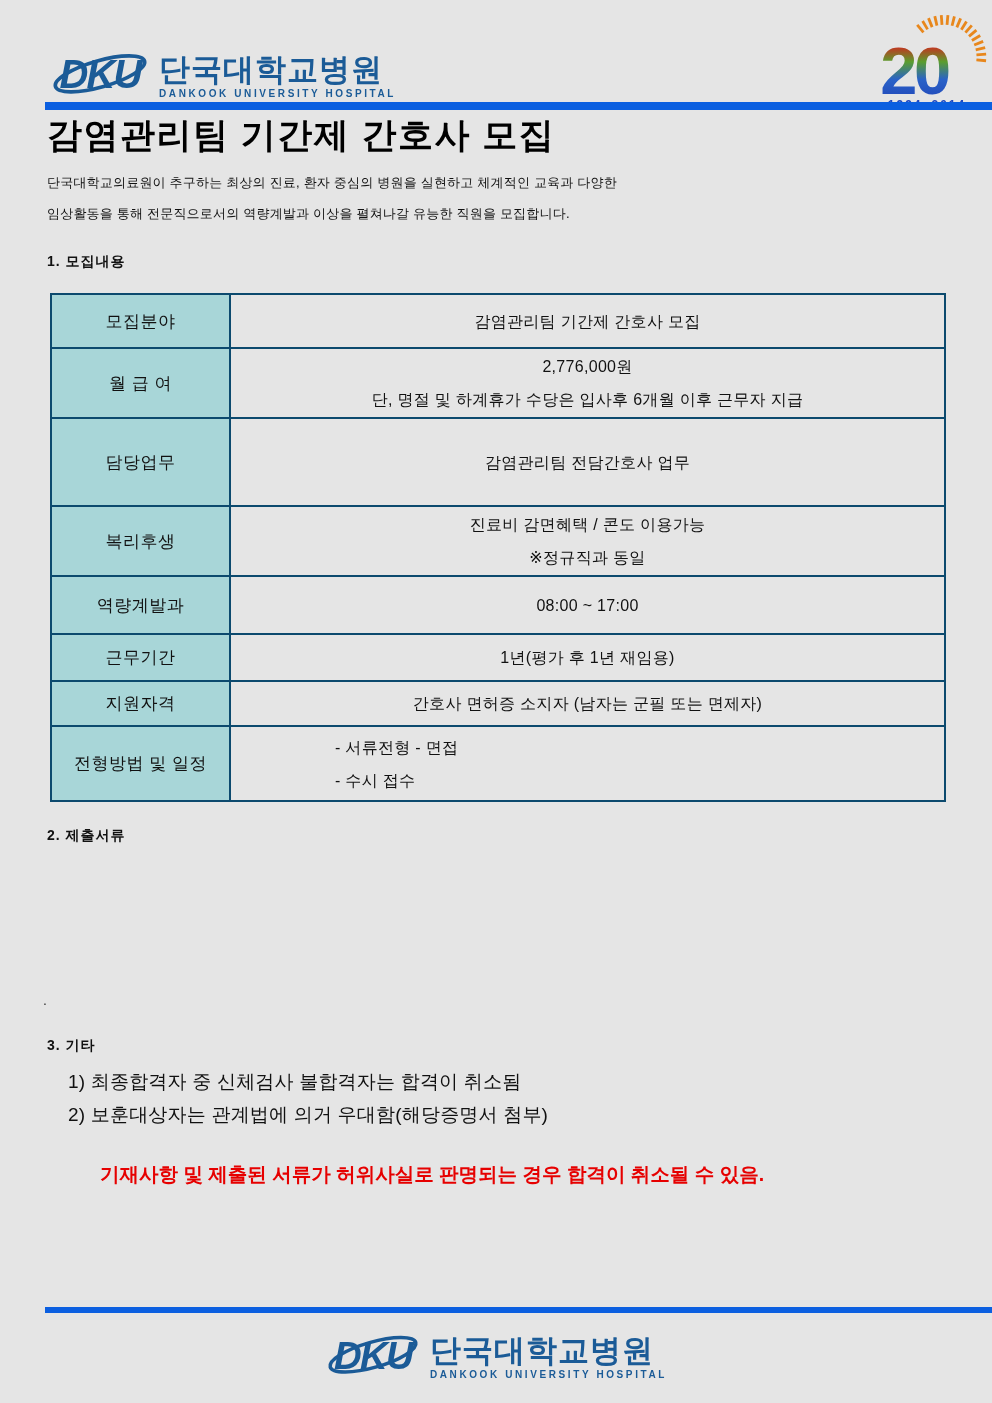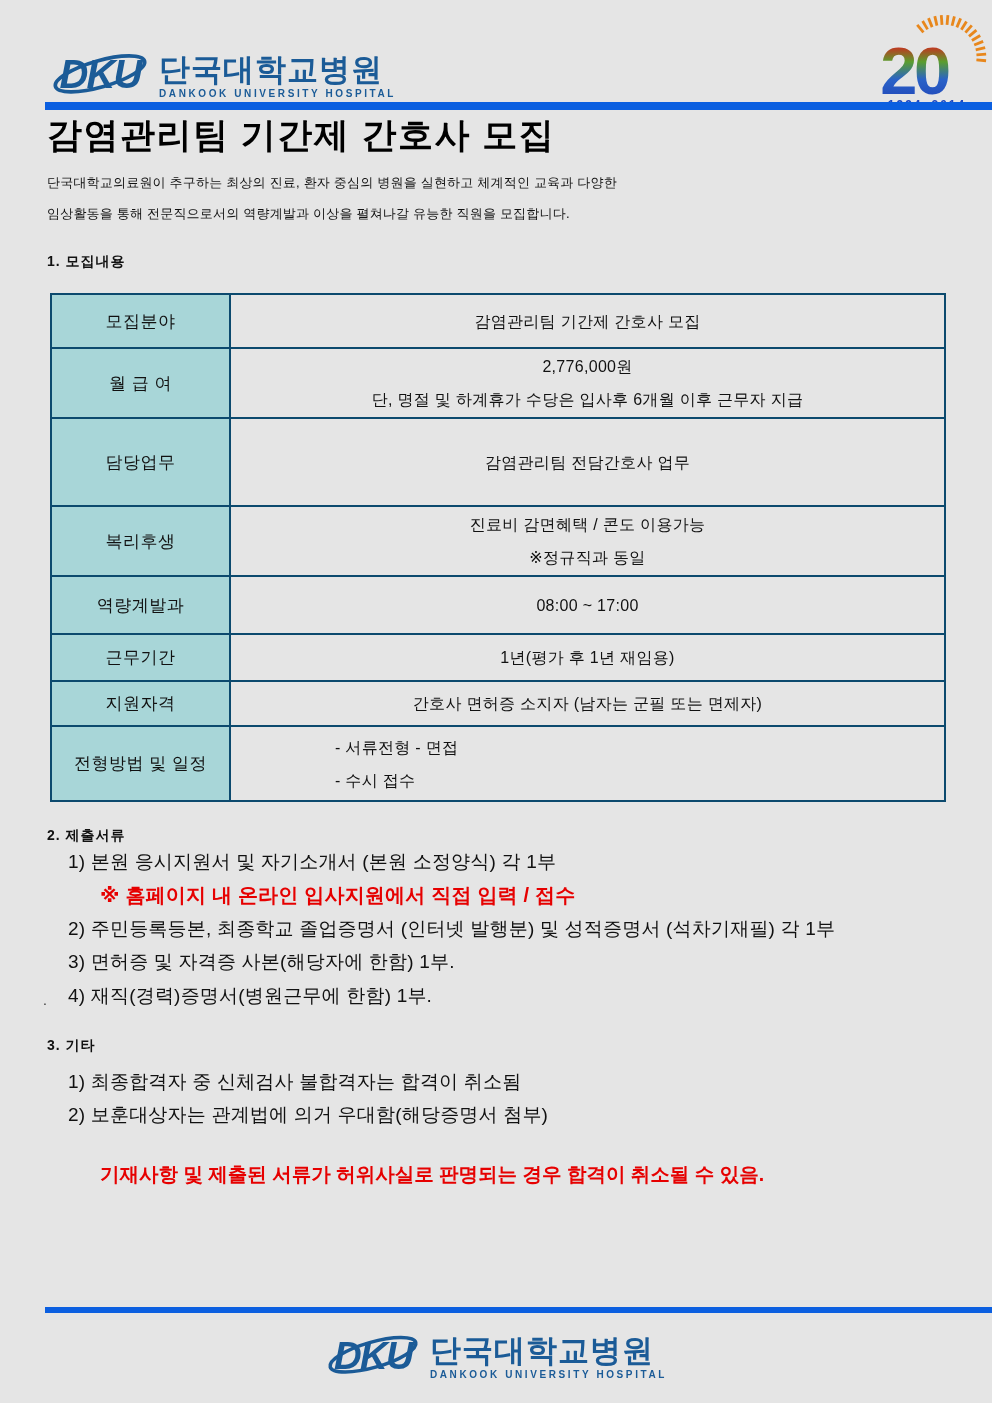--- a/index.html
+++ b/index.html
@@ -151,27 +151,20 @@
         <td class="lbl">전형방법 및 일정</td>
         <td class="val val-left">
           <div class="line">- 서류전형 - 면접</div>
           <div class="line">- 수시 접수</div>
         </td>
       </tr>
     </tbody>
   </table>
 
   <div class="sec-heading" style="top:818px;margin-top:9px;">2. 제출서류</div>
-  <div class="list" style="top:845px;">
-    <div class="line">1) 본원 응시지원서 및 자기소개서 (본원 소정양식) 각 1부</div>
-    <div class="line red-note-inline">※ 홈페이지 내 온라인 입사지원에서 직접 입력 / 접수</div>
-    <div class="line">2) 주민등록등본, 최종학교 졸업증명서 (인터넷 발행분) 및 성적증명서 (석차기재필) 각 1부</div>
-    <div class="line">3) 면허증 및 자격증 사본(해당자에 한함) 1부.</div>
-    <div class="line">4) 재직(경력)증명서(병원근무에 한함) 1부.</div>
-  </div>
 
   <div class="stray-dot">.</div>
 
   <div class="sec-heading" style="top:1037px;text-align:center;">3. 기타</div>
   <div class="list" style="top:1065px;">
     <div class="line">1) 최종합격자 중 신체검사 불합격자는 합격이 취소됨</div>
     <div class="line">2) 보훈대상자는 관계법에 의거 우대함(해당증명서 첨부)</div>
   </div>
 
   <div class="red-block" style="top:1158px;">

